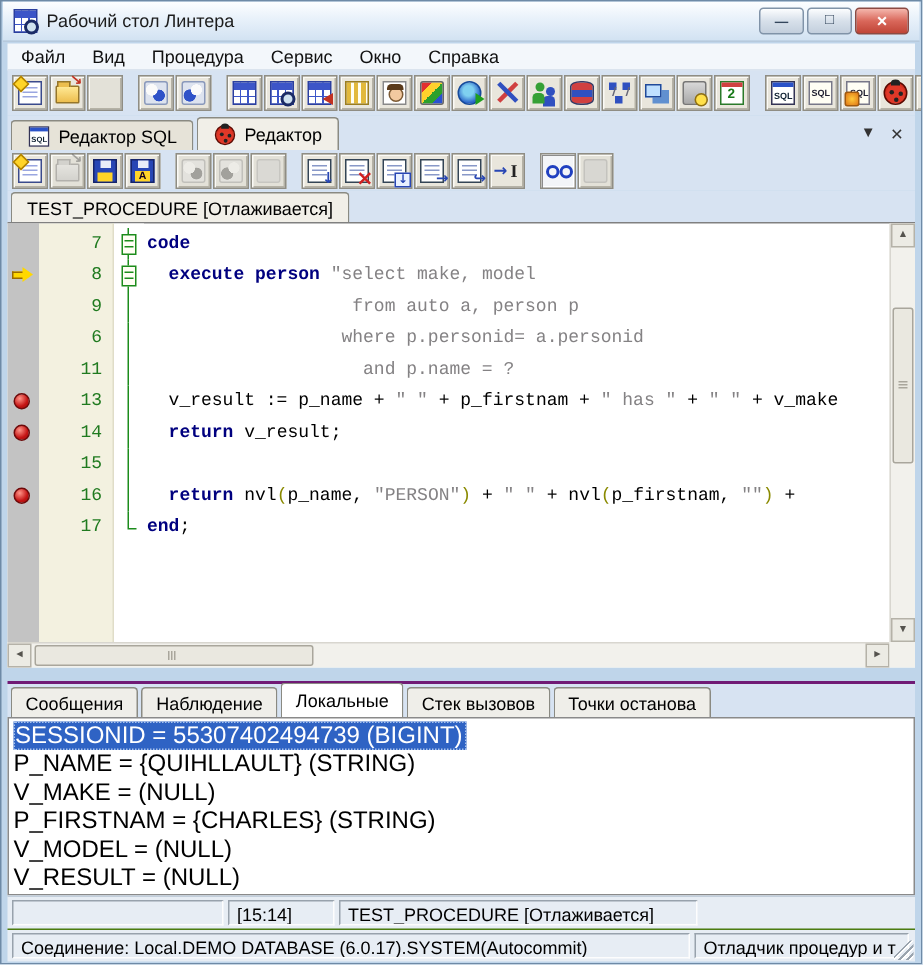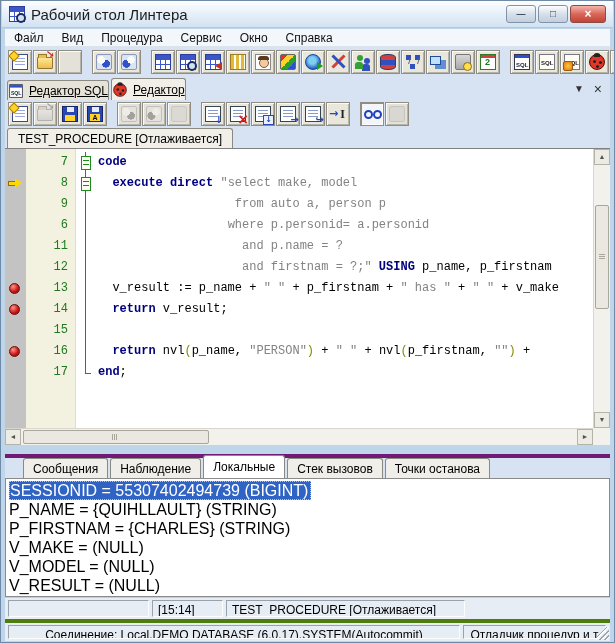--- a/index.html
+++ b/index.html
@@ -4,21 +4,21 @@
 <style>
   html,body{margin:0;padding:0;background:#fff;font-family:"Liberation Sans",sans-serif;}
   *{box-sizing:border-box;}
   .win{position:relative;width:615px;height:643px;background:#bfd5ea;border:1px solid #6e8aa6;overflow:hidden;}
 
   
   .titlebar{position:absolute;left:1px;top:0;right:1px;height:27px;
     background:linear-gradient(#fdfeff,#e8f1fa 45%,#d2e2f2);border-bottom:1px solid #b6c9dc;
     display:flex;align-items:center;}
   .appicon{width:16px;height:16px;margin:0 6px 0 7px;position:relative;flex:0 0 auto;}
-  .title{font-size:15px;color:#1c1c1c;white-space:nowrap;}
+  .title{font-size:12px;color:#1c1c1c;white-space:nowrap;}
   .wincontrols{position:absolute;right:7px;top:4px;display:flex;gap:2px;}
   .wbtn{width:30px;height:18px;border:1px solid #8093a8;border-radius:3px;
     background:linear-gradient(#fcfdfe,#d7e0ea 50%,#c3cfdd);color:#33465c;
     display:flex;align-items:center;justify-content:center;font-size:9px;font-weight:bold;line-height:1;}
   .wbtn.close-button{width:36px;background:linear-gradient(#f4b6ac,#d9675a 50%,#c04537);color:#fff;font-size:12px;border-color:#8c4a42;}
   .wbtn.maximize-button{font-size:10px;}
 
   
   .menubar{position:absolute;left:4px;top:28px;right:4px;height:18px;background:#f3f7fb;
     display:flex;align-items:center;border-bottom:1px solid #dbe4ee;}
@@ -102,22 +102,22 @@
   .ic-doc-arrow::after{content:'→';position:absolute;right:-4px;bottom:-4px;font:bold 10px/1 "DejaVu Sans",sans-serif;color:#2846b4;}
   .ic-doc-arrow-2::after{content:'↪';position:absolute;right:-4px;bottom:-4px;font:bold 10px/1 "DejaVu Sans",sans-serif;color:#2846b4;}
   .ic-arrow-cursor::before{content:'→';position:absolute;left:-1px;top:1px;font:bold 11px/14px "DejaVu Sans",sans-serif;color:#2846b4;}
   .ic-arrow-cursor::after{content:'I';position:absolute;right:1px;top:0;font:bold 12px/16px "Liberation Serif",serif;color:#222;}
   .ic-glasses::before{content:'';position:absolute;left:0;top:4px;width:5px;height:5px;border:2px solid #2040c0;border-radius:50%;}
   .ic-glasses::after{content:'';position:absolute;left:9px;top:4px;width:5px;height:5px;border:2px solid #2040c0;border-radius:50%;}
 
   
   .tabrow{position:absolute;left:4px;right:4px;top:76px;height:23px;background:#d7e3f2;display:flex;align-items:flex-end;}
   .tabs{display:flex;align-items:flex-end;height:100%;padding-left:2px;}
-  .dtab{height:20px;display:flex;align-items:center;gap:5px;padding:0 0;font-size:12px;color:#000;
-    background:#e6e3d8;border:1px solid #8a8a82;border-bottom:none;border-radius:3px 3px 0 0;margin-right:2px;white-space:nowrap;text-decoration:underline;}
+  .dtab{height:20px;display:flex;align-items:center;gap:5px;padding:0 10px;font-size:12px;color:#000;
+    background:#e6e3d8;border:1px solid #8a8a82;border-bottom:none;border-radius:3px 3px 0 0;margin-right:2px;white-space:nowrap;}
   .dtab.active{height:22px;background:#f1efe8;}
   .dtab .ic{transform:scale(.85);}
   .tabbar-btns{margin-left:auto;display:flex;align-items:center;gap:10px;padding:0 8px 4px 0;}
   .tbarrow,.tbclose{font-size:10px;color:#333;line-height:1;}
   .tbclose{font-size:14px;}
 
   
   .proctabrow{position:absolute;left:4px;right:4px;top:126px;height:21px;background:#d7e3f2;display:flex;align-items:flex-end;padding-left:2px;}
   .proctab{height:20px;display:flex;align-items:center;padding:0 10px;font-size:12px;background:#f1efe8;
     border:1px solid #8a8a82;border-bottom:none;border-radius:3px 3px 0 0;white-space:nowrap;}
@@ -158,32 +158,32 @@
   .vscroll .down{bottom:0;left:0;}
   .hscroll .left{left:0;top:0;}
   .hscroll .right{right:0;top:0;}
   .vthumb{position:absolute;left:1px;top:56px;width:14px;height:104px;background:#eae8e0;border:1px solid #a9a69c;border-radius:2px;}
   .vthumb::after{content:'';position:absolute;left:3px;top:48px;right:3px;height:1px;background:#a9a69c;box-shadow:0 2px 0 #a9a69c,0 4px 0 #a9a69c;}
   .hthumb{position:absolute;left:18px;top:1px;width:186px;height:14px;background:#eae8e0;border:1px solid #a9a69c;border-radius:2px;}
   .hthumb::after{content:'';position:absolute;top:3px;left:88px;bottom:3px;width:1px;background:#a9a69c;box-shadow:2px 0 0 #a9a69c,4px 0 0 #a9a69c;}
   .scorner{position:absolute;right:0;bottom:0;width:17px;height:17px;background:#f2f1ec;}
 
   
-  .btabrow{position:absolute;left:4px;right:4px;top:453px;height:24px;background:#d7e3f2;display:flex;align-items:flex-end;padding-left:18px;border-top:4px solid #701a75;}
+  .btabrow{position:absolute;left:4px;right:4px;top:453px;height:24px;background:#d7e3f2;display:flex;align-items:flex-end;padding-left:2px;border-top:2px solid #701a75;}
   .btab{height:20px;display:flex;align-items:center;padding:0 9px;font-size:12px;background:#efeee9;
     border:1px solid #8a8a82;border-bottom:none;border-radius:3px 3px 0 0;margin-right:2px;white-space:nowrap;}
   .btab.active{height:23px;background:#fff;}
   .locals{position:absolute;left:4px;right:4px;top:477px;height:119px;background:#fff;border:1px solid #8a8a8a;padding-top:2px;overflow:hidden;}
   .lrow{height:19px;line-height:19px;padding-left:3px;font-size:16px;color:#000;white-space:nowrap;}
   .lrow .seltext{background:#2f63c4;color:#fff;outline:1px dotted #aac4ec;outline-offset:-1px;padding:1px 3px 1px 1px;}
 
   
   .statusbar{position:absolute;left:4px;right:4px;height:22px;background:#e7edf4;}
   .s1{top:596px;border-top:1px solid #c2cedb;}
-  .s2{top:618px;border-top:4px solid #4d7c0f;text-align:center;}
+  .s2{top:618px;border-top:1px solid #4d7c0f;}
   .sp{position:absolute;top:2px;bottom:2px;border:1px solid;border-color:#98a2ac #fdfdfd #fdfdfd #98a2ac;
     font-size:12px;line-height:16px;padding:1px 5px;color:#000;white-space:nowrap;overflow:hidden;}
   .sp1{left:3px;width:141px;}
   .sp2{left:147px;width:71px;}
   .sp3{left:221px;width:239px;}
   .sp4{left:3px;width:452px;}
   .sp5{left:458px;width:143px;}
   .grip{position:absolute;right:1px;bottom:1px;width:13px;height:13px;
     background:linear-gradient(135deg,rgba(0,0,0,0) 0 40%,#9aa4ae 40% 46%,#fff 46% 52%,rgba(0,0,0,0) 52% 60%,#9aa4ae 60% 66%,#fff 66% 72%,rgba(0,0,0,0) 72% 80%,#9aa4ae 80% 86%,#fff 86% 92%,rgba(0,0,0,0) 92%);}
 </style>
@@ -367,45 +367,39 @@
           <span class="cn">7</span>
           <span class="cf fline fbox"></span>
           <pre class="cc"><span class="kw">code</span></pre>
         </div>
         <div class="crow">
           <span class="cm">
             <span class="mk-cur"></span>
           </span>
           <span class="cn">8</span>
           <span class="cf fline fbox"></span>
-          <pre class="cc"><span class="p">  </span><span class="kw">execute direct</span><span class="p"> </span><span class="str">"select make, model</span></pre>
+          <pre class="cc"><span class="p">  </span><span class="kw">execute person</span><span class="p"> </span><span class="str">"select make, model</span></pre>
         </div>
         <div class="crow">
           <span class="cm"></span>
           <span class="cn">9</span>
           <span class="cf fline"></span>
           <pre class="cc"><span class="p">                   </span><span class="str">from auto a, person p</span></pre>
         </div>
         <div class="crow">
           <span class="cm"></span>
           <span class="cn">6</span>
           <span class="cf fline"></span>
           <pre class="cc"><span class="p">                  </span><span class="str">where p.personid= a.personid</span></pre>
         </div>
         <div class="crow">
           <span class="cm"></span>
           <span class="cn">11</span>
           <span class="cf fline"></span>
           <pre class="cc"><span class="p">                    </span><span class="str">and p.name = ?</span></pre>
-        </div>
-        <div class="crow">
-          <span class="cm"></span>
-          <span class="cn">12</span>
-          <span class="cf fline"></span>
-          <pre class="cc"><span class="p">                    </span><span class="str">and firstnam = ?;"</span><span class="p"> </span><span class="kw">USING</span><span class="p"> p_name, p_firstnam</span></pre>
         </div>
         <div class="crow">
           <span class="cm">
             <span class="mk-bp"></span>
           </span>
           <span class="cn">13</span>
           <span class="cf fline"></span>
           <pre class="cc"><span class="p">  v_result := p_name + </span><span class="str">" "</span><span class="p"> + p_firstnam + </span><span class="str">" has "</span><span class="p"> + </span><span class="str">" "</span><span class="p"> + v_make</span></pre>
         </div>
         <div class="crow">
@@ -463,22 +457,22 @@
         <span>Стек вызовов</span>
       </div>
       <div class="btab">
         <span>Точки останова</span>
       </div>
     </div>
 
   <div class="locals" id="locals">
       <div class="lrow"><span class="seltext">SESSIONID = 55307402494739 (BIGINT)</span></div>
       <div class="lrow"><span>P_NAME = {QUIHLLAULT} (STRING)</span></div>
+      <div class="lrow"><span>V_MAKE = (NULL)</span></div>
       <div class="lrow"><span>P_FIRSTNAM = {CHARLES} (STRING)</span></div>
-      <div class="lrow"><span>V_MAKE = (NULL)</span></div>
       <div class="lrow"><span>V_MODEL = (NULL)</span></div>
       <div class="lrow"><span>V_RESULT = (NULL)</span></div>
     </div>
 
   <div class="statusbar s1">
     <div class="sp sp1"></div>
     <div class="sp sp2">[15:14]</div>
     <div class="sp sp3">TEST_PROCEDURE [Отлаживается]</div>
   </div>
 

